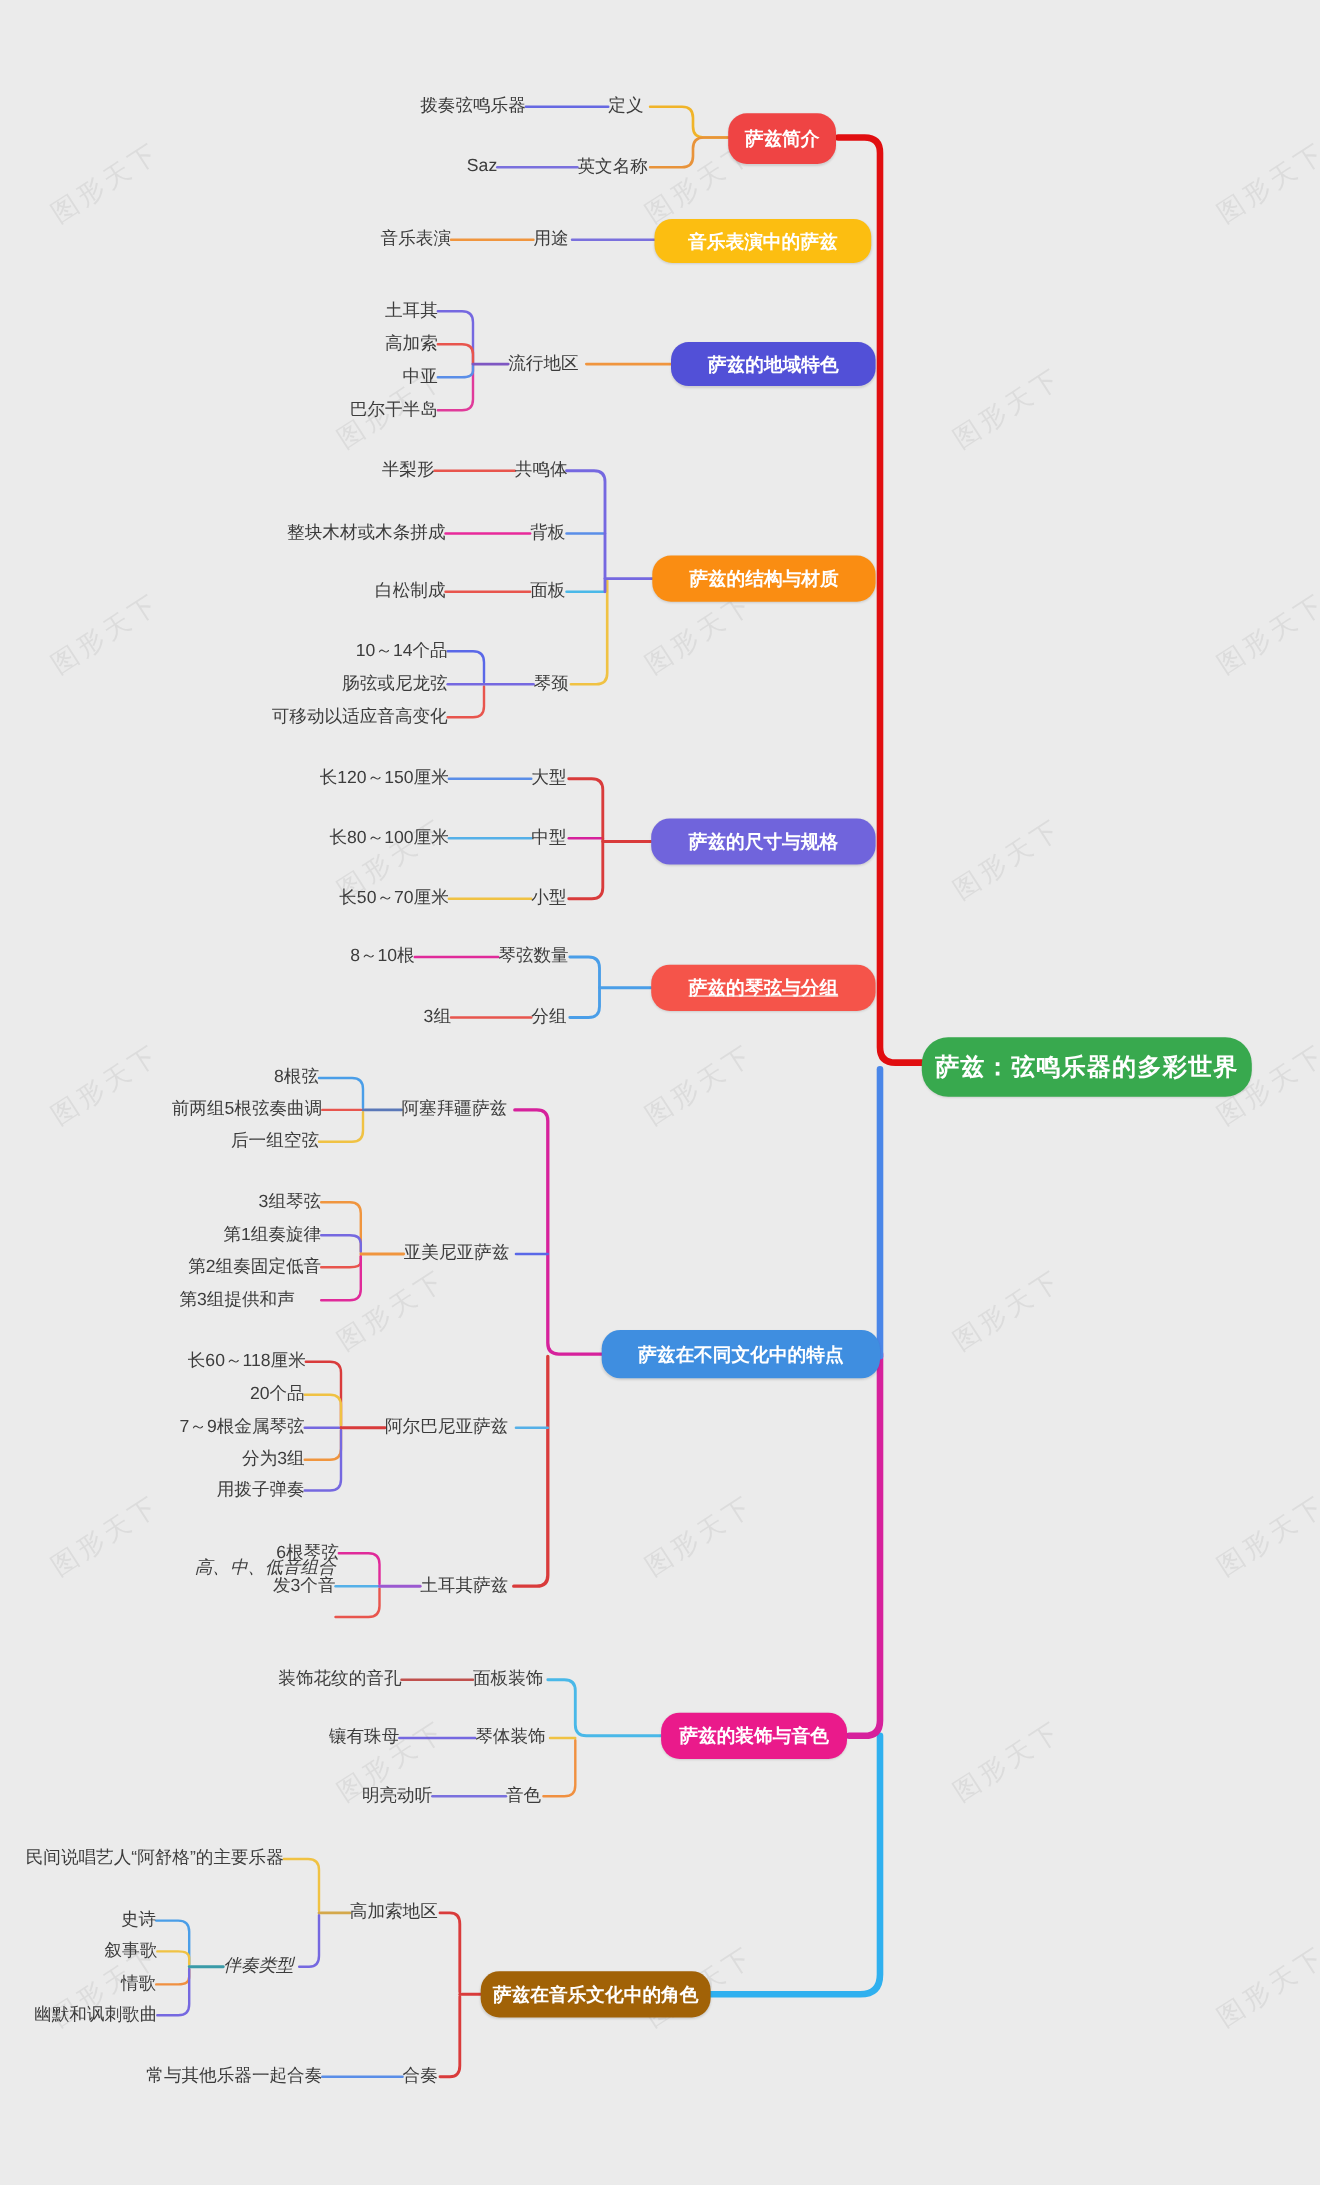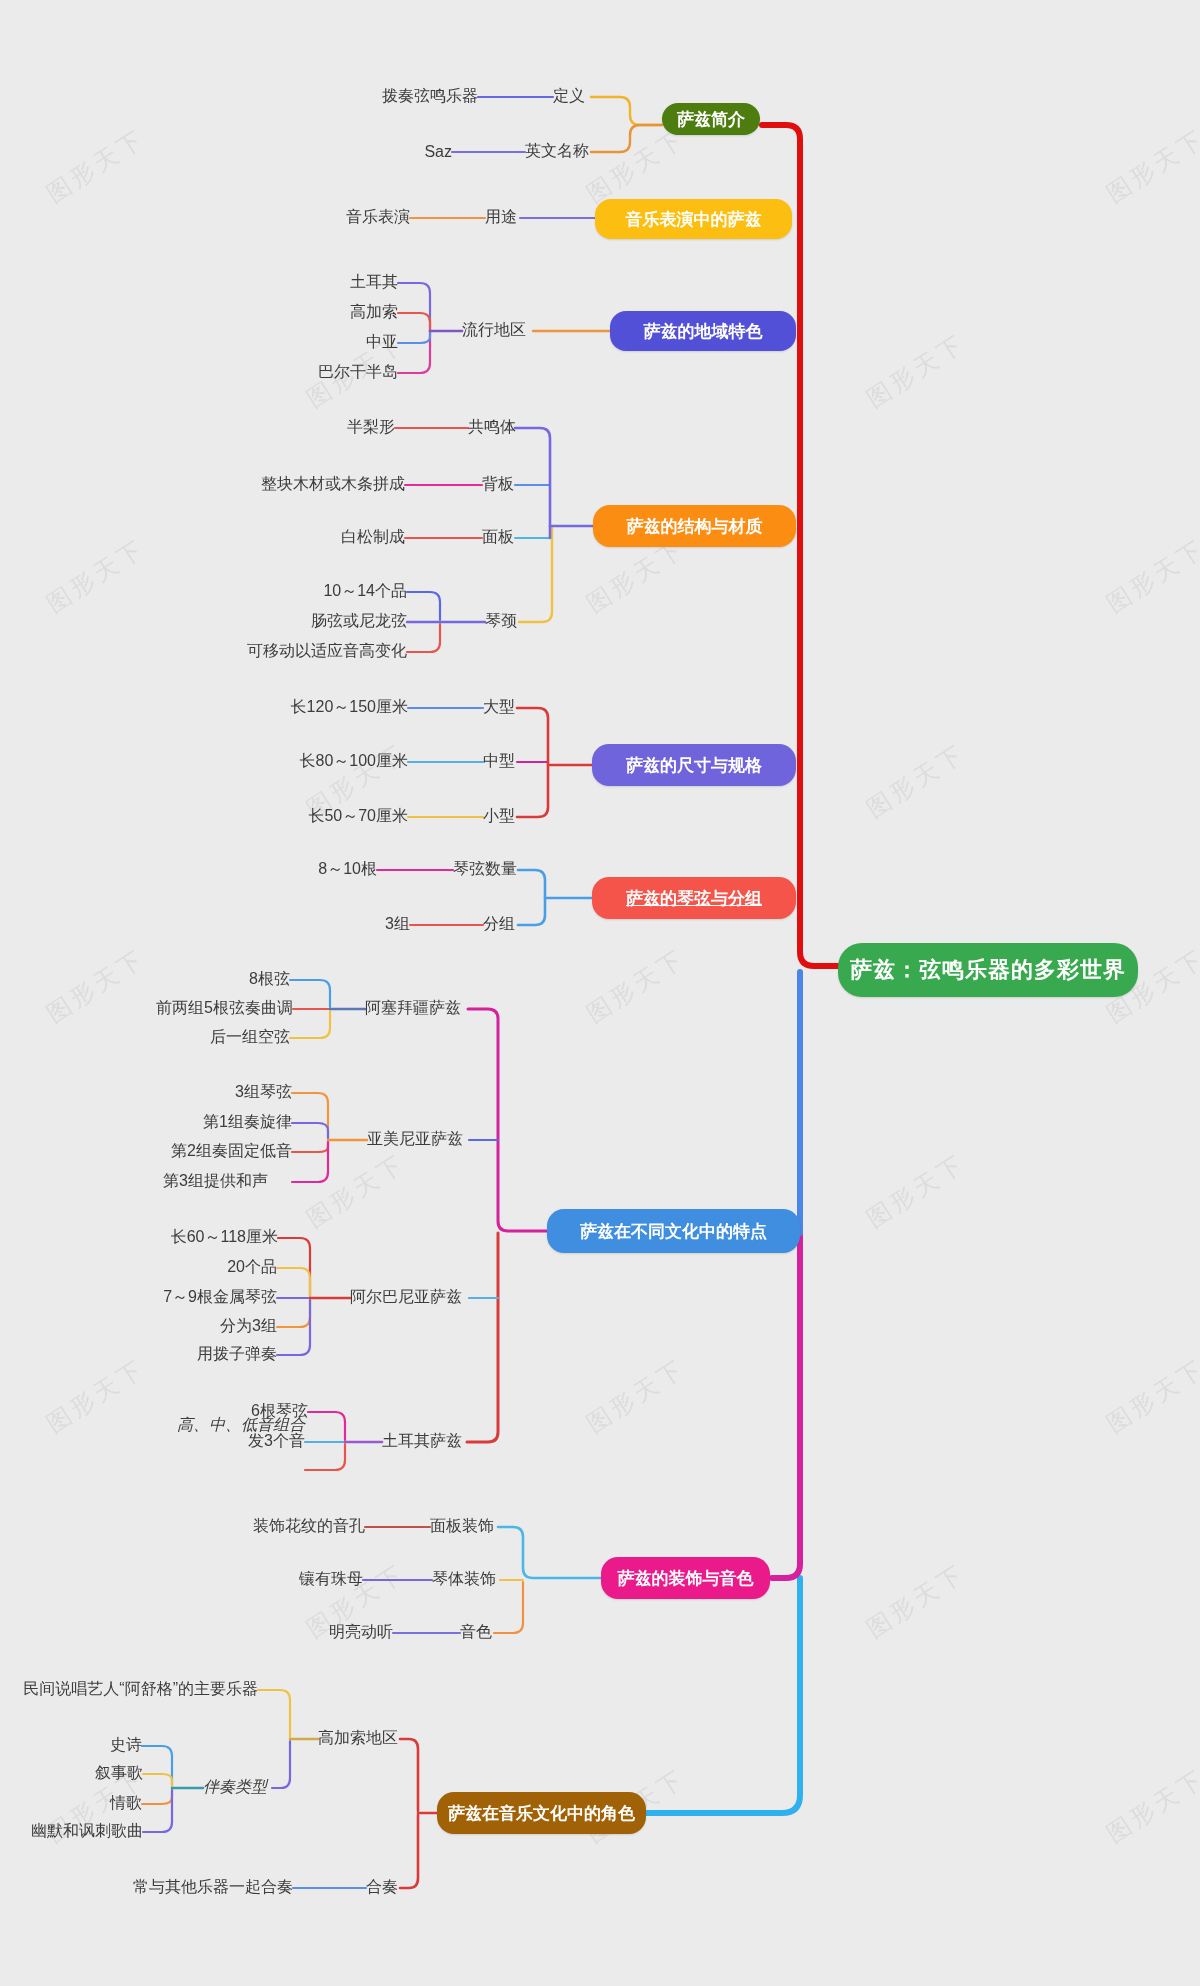--- a/index.html
+++ b/index.html
@@ -114,21 +114,21 @@
     <span class="wm" style="left: 860px; top: 1175px;">图形天下</span>
     <span class="wm" style="left: 40px; top: 1380px;">图形天下</span>
     <span class="wm" style="left: 580px; top: 1380px;">图形天下</span>
     <span class="wm" style="left: 1100px; top: 1380px;">图形天下</span>
     <span class="wm" style="left: 300px; top: 1585px;">图形天下</span>
     <span class="wm" style="left: 860px; top: 1585px;">图形天下</span>
     <span class="wm" style="left: 40px; top: 1790px;">图形天下</span>
     <span class="wm" style="left: 580px; top: 1790px;">图形天下</span>
     <span class="wm" style="left: 1100px; top: 1790px;">图形天下</span>
     <div class="bnode rootnode" style="left: 838px; top: 943px; width: 300px; height: 54px; background: rgb(56, 169, 78); border-radius: 24px;">萨兹：弦鸣乐器的多彩世界</div>
-    <div class="bnode" style="left: 662px; top: 103px; width: 98px; height: 32px; background: #4d7c0f; border-radius: 17px;">萨兹简介</div>
+    <div class="bnode" style="left: 662px; top: 103px; width: 98px; height: 46px; background: #ef4444; border-radius: 17px;">萨兹简介</div>
     <div class="bnode" style="left: 595px; top: 199px; width: 197px; height: 40px; background: rgb(252, 190, 17); border-radius: 16px;">音乐表演中的萨兹</div>
     <div class="bnode" style="left: 610px; top: 311px; width: 186px; height: 40px; background: rgb(82, 80, 215); border-radius: 16px;">萨兹的地域特色</div>
     <div class="bnode" style="left: 593px; top: 505px; width: 203px; height: 42px; background: rgb(250, 141, 18); border-radius: 17px;">萨兹的结构与材质</div>
     <div class="bnode" style="left: 592px; top: 744px; width: 204px; height: 42px; background: rgb(112, 100, 220); border-radius: 17px;">萨兹的尺寸与规格</div>
     <div class="bnode" style="left: 592px; top: 877px; width: 204px; height: 42px; background: rgb(245, 84, 74); border-radius: 17px; text-decoration: underline;">萨兹的琴弦与分组</div>
     <div class="bnode" style="left: 547px; top: 1209px; width: 253px; height: 44px; background: rgb(63, 142, 224); border-radius: 17px;">萨兹在不同文化中的特点</div>
     <div class="bnode" style="left: 601px; top: 1557px; width: 169px; height: 42px; background: rgb(234, 26, 139); border-radius: 17px;">萨兹的装饰与音色</div>
     <div class="bnode" style="left: 437px; top: 1792px; width: 209px; height: 42px; background: #a16207; border-radius: 17px;">萨兹在音乐文化中的角色</div>
     <span class="tlabel" style="top: 97px; right: 722px;">拨奏弦鸣乐器</span>
     <span class="tlabel" style="top: 97px; left: 553px;">定义</span>

